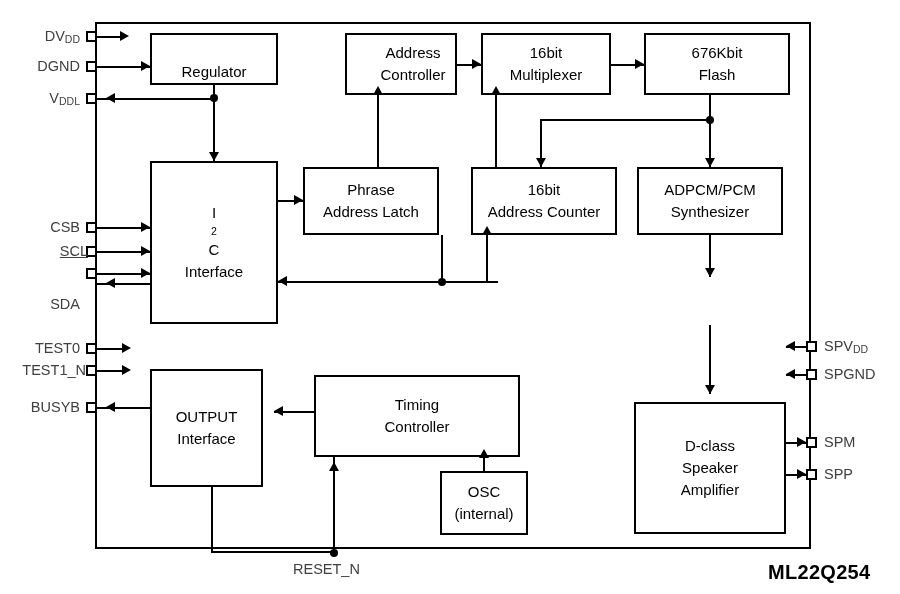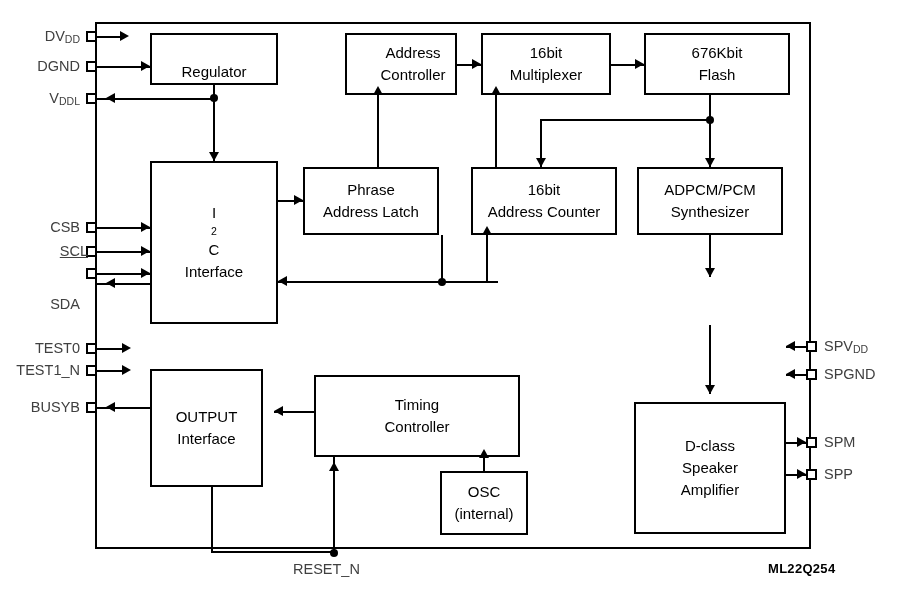--- a/index.html
+++ b/index.html
@@ -69,21 +69,21 @@
     position: absolute;
     font-size: 14.5px;
     color: #404040;
     white-space: nowrap;
   }
   .lbl.right { text-align: right; }
   .sub { font-size: 10.5px; vertical-align: -2px; }
   .sup { font-size: 10.5px; vertical-align: 4px; }
   .partno {
     position: absolute;
-    font-size: 13px;
+    font-size: 20px;
     font-weight: bold;
     color: #000;
     letter-spacing: 0.3px;
   }
 </style>
 </head>
 <body>
 
 <div id="root">
 
@@ -181,21 +181,21 @@
   <div class="arr arr-r" style="left:141px; top:268px;"></div>
   <div class="wire wh" style="left:97px; top:283px; width:53px;"></div>
   <div class="arr arr-l" style="left:106px; top:278px;"></div>
 
   <div class="pin" style="left:86px; top:343px;"></div>
   <div class="lbl right" style="left:0px; top:340px; width:80px;">TEST0</div>
   <div class="wire wh" style="left:97px; top:348px; width:30px;"></div>
   <div class="arr arr-r" style="left:122px; top:343px;"></div>
 
   <div class="pin" style="left:86px; top:365px;"></div>
-  <div class="lbl right" style="left:0px; top:362px; width:80px;">TEST1_N</div>
+  <div class="lbl right" style="left:0px; top:362px; width:80px;padding-left:6px;">TEST1_N</div>
   <div class="wire wh" style="left:97px; top:370px; width:30px;"></div>
   <div class="arr arr-r" style="left:122px; top:365px;"></div>
 
   <div class="pin" style="left:86px; top:402px;"></div>
   <div class="lbl right" style="left:0px; top:399px; width:80px;">BUSYB</div>
   <div class="wire wh" style="left:97px; top:407px; width:53px;"></div>
   <div class="arr arr-l" style="left:106px; top:402px;"></div>
 
   <div class="pin" style="left:806px; top:341px;"></div>
   <div class="lbl" style="left:824px; top:338px;">SPV<span class="sub">DD</span></div>

